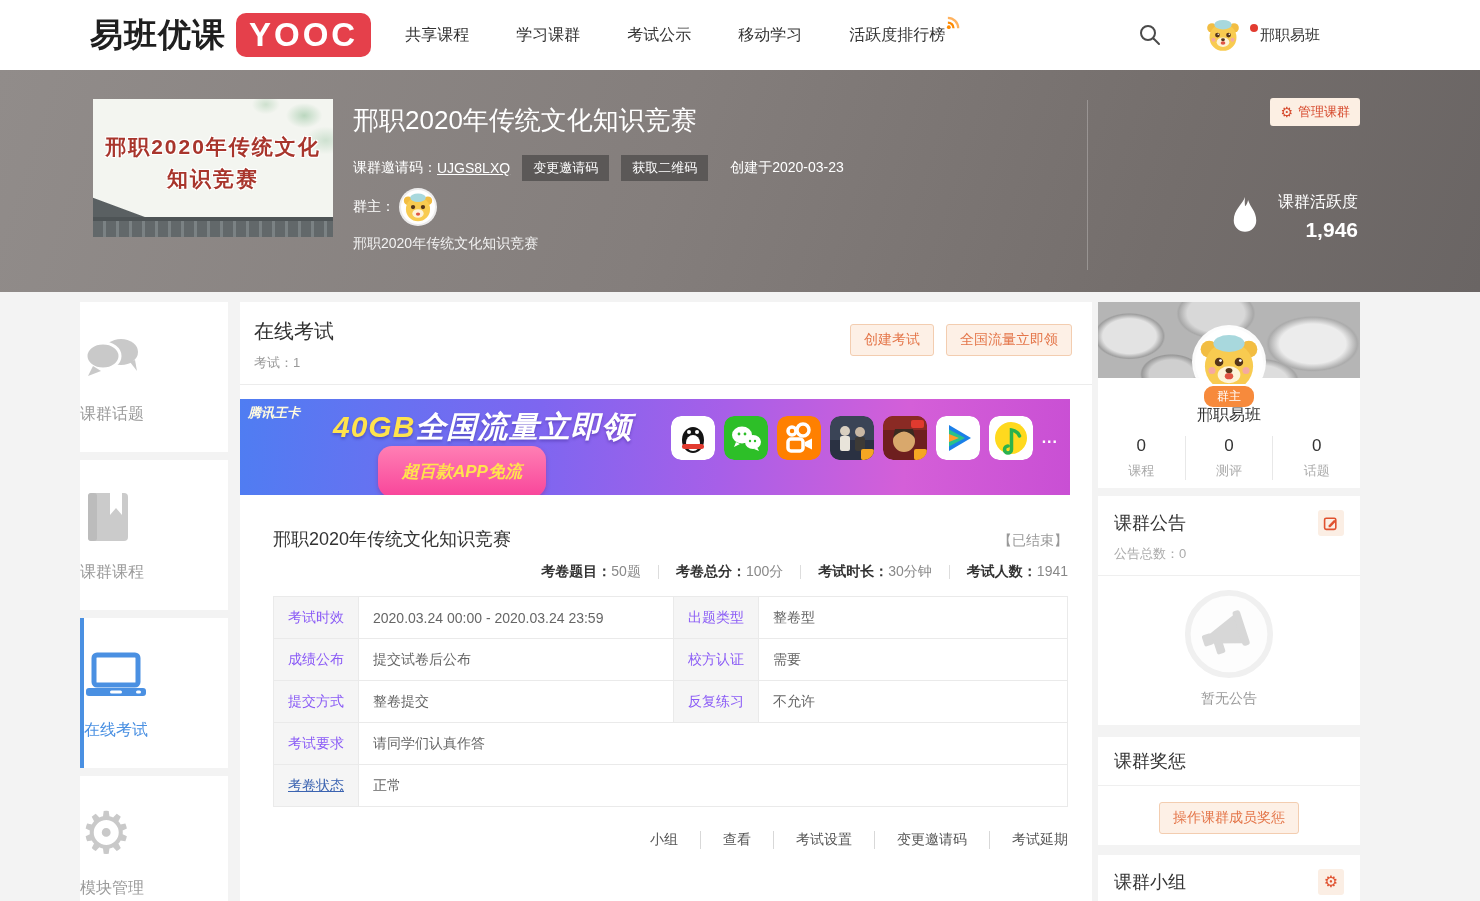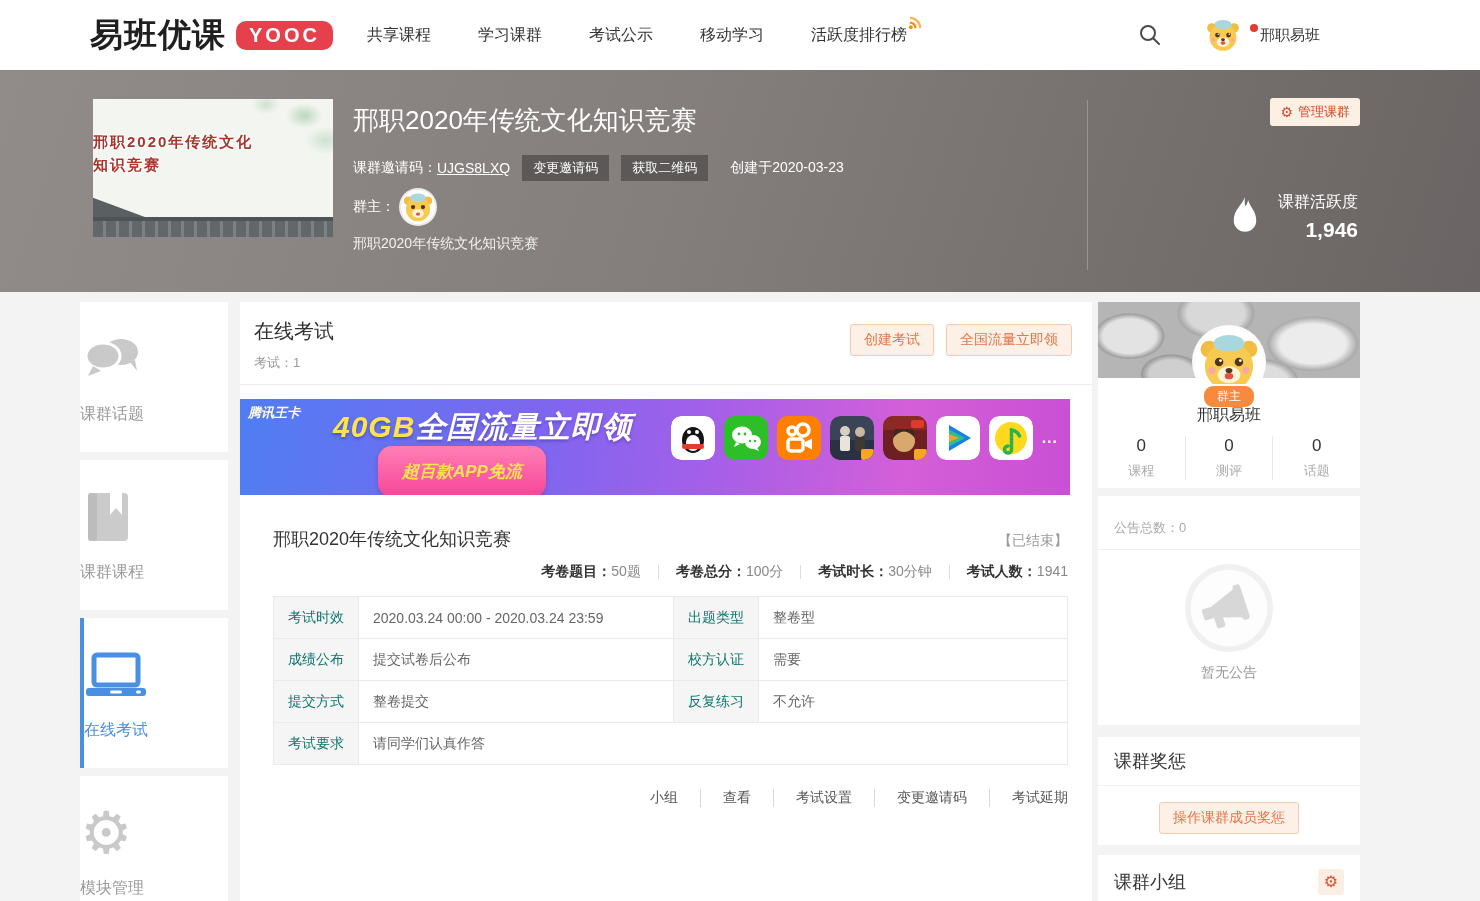--- a/index.html
+++ b/index.html
@@ -3,40 +3,40 @@
 <meta charset="utf-8">
 <style>
   * { margin:0; padding:0; box-sizing:border-box; }
   body { font-family:"Liberation Sans","DejaVu Sans",sans-serif; background:#f3f3f3; }
   .page { width:1480px; height:901px; overflow:hidden; background:#f3f3f3; position:relative; }
 
   
   .navbar { height:70px; background:#fff; display:flex; align-items:center; padding:0 160px 0 90px; }
   .logo { display:flex; align-items:center; gap:10px; cursor:pointer; }
   .logo-text { font-size:33px; font-weight:700; color:#1f1f1f; letter-spacing:1px; }
-  .logo-badge { background:#e5404b; color:#fff; font-size:20px; font-weight:700; letter-spacing:3px; padding:3px 13px; border-radius:10px; }
+  .logo-badge { background:#e5404b; color:#fff; font-size:33px; font-weight:700; letter-spacing:3px; padding:3px 13px; border-radius:10px; }
   .nav-menu { display:flex; margin-left:34px; gap:47px; }
   .nav-item { font-size:16px; color:#333; cursor:pointer; position:relative; white-space:nowrap; }
   .hot-icon { position:absolute; top:-10px; right:-16px; width:15px; height:15px; }
   .nav-right { margin-left:auto; display:flex; align-items:center; }
   .search-btn { margin-right:42px; cursor:pointer; width:24px; height:24px; }
   .nav-avatar { width:38px; height:38px; border-radius:50%; overflow:hidden; cursor:pointer; background:#fff; }
   .red-dot { width:8px; height:8px; background:#e23b30; border-radius:50%; margin:-14px 2px 0 8px; }
   .user-name { font-size:15px; color:#333; cursor:pointer; }
 
   
   .hero { height:222px; background:linear-gradient(108deg,#918c8a 0%,#847e7c 45%,#746e6c 78%,#6a6564 100%); }
   .hero-inner { width:1280px; margin-left:80px; position:relative; height:100%; color:#fff; }
   .course-card { position:absolute; left:13px; top:29px; width:240px; height:138px; overflow:hidden;
     background:
       radial-gradient(26px 18px at 88% 12%, rgba(140,190,150,.55), transparent 70%),
       radial-gradient(20px 14px at 72% 4%, rgba(160,200,165,.45), transparent 70%),
       radial-gradient(30px 20px at 97% 30%, rgba(150,195,160,.4), transparent 70%),
       #f3f5f0; }
-  .course-line { font-size:15px; font-weight:900; letter-spacing:2px; color:#a8352c;
+  .course-line { text-align:center; font-size:21px; font-weight:900; letter-spacing:2px; color:#a8352c;
     text-shadow:1px 1px 0 #fff,-1px -1px 0 #fff,1px -1px 0 #fff,-1px 1px 0 #fff; }
   .course-line.l1 { margin-top:34px; }
   .course-line.l2 { margin-top:4px; }
   .roof { position:absolute; bottom:0; left:0; right:0; height:20px;
     background:repeating-linear-gradient(90deg,#62686a 0 10px,#7b8284 10px 13px); border-top:4px solid #4e5456; }
   .eave { position:absolute; bottom:16px; left:-6px; width:70px; height:26px;
     background:linear-gradient(to top right,#5a6062 48%,transparent 50%); }
   .hero-text { position:absolute; left:273px; top:33px; }
   .hero-title { font-size:26px; font-weight:400; color:#fff; }
   .invite-row { margin-top:17px; display:flex; align-items:center; font-size:14px; }
@@ -94,21 +94,21 @@
   .exam-wrap { margin:0 24px 0 33px; }
   .exam-head { display:flex; align-items:baseline; padding:12px 0; }
   .exam-title { font-size:18px; color:#333; font-weight:400; }
   .exam-status { margin-left:auto; font-size:14px; color:#999; }
   .exam-stats { display:flex; align-items:center; font-size:14px; padding-bottom:15px;justify-content:flex-end; }
   .stat .lbl { color:#333; font-weight:700; }
   .stat .val { color:#888; }
   .stat-sep { width:1px; height:14px; background:#ddd; margin:0 17px; }
   .detail-table { width:100%; border-collapse:collapse; font-size:14px; }
   .detail-table td { border:1px solid #eaeaea; padding:0 14px; height:42px; color:#666; }
-  .detail-table td.dl { background:#f5f5f5; color:#0f766e; white-space:nowrap; }
+  .detail-table td.dl { background:#f5f5f5; color:#8b5cf6; white-space:nowrap; }
   .detail-table td.dl.link { color:#3c64b1; text-decoration:underline; cursor:pointer; }
   .exam-actions { display:flex; justify-content:flex-end; margin-top:24px; font-size:14px; color:#555; }
   .exam-actions .act { cursor:pointer; }
   .exam-actions .act + .act { border-left:1px solid #d8d8d8; padding-left:22px; margin-left:22px; }
 
   
   .right-col { width:262px; margin-left:6px; flex:none; }
   .r-card { background:#fff; }
   .profile-card { height:186px; position:relative; margin-bottom:8px; }
   .stones { height:76px;
@@ -418,20 +418,24 @@
           <tr>
             <td class="dl">提交方式</td>
             <td>整卷提交</td>
             <td class="dl">反复练习</td>
             <td>不允许</td>
           </tr>
           <tr>
             <td class="dl">考试要求</td>
             <td colspan="3">请同学们认真作答</td>
           </tr>
+          <tr>
+            <td class="dl link">考卷状态</td>
+            <td colspan="3">正常</td>
+          </tr>
         </tbody>
           </table>
         <div class="exam-actions">
           <span class="act">小组</span>
           <span class="act">查看</span>
           <span class="act">考试设置</span>
           <span class="act">变更邀请码</span>
           <span class="act">考试延期</span>
         </div>
       </section>
@@ -470,20 +474,29 @@
             <div class="pstat-label">测评</div>
           </div>
           <div class="pstat">
             <div class="pstat-value">0</div>
             <div class="pstat-label">话题</div>
           </div>
         </div>
       </div>
 
       <div class="r-card ann-card">
+        <div class="card-head">
+          <span class="card-title">课群公告</span>
+          <button class="icon-btn">
+            <svg width="16" height="16" viewBox="0 0 20 20">
+              <rect x="2" y="4" width="14" height="14" rx="2" fill="none" stroke="#e0512f" stroke-width="2"></rect>
+              <path d="M7 13 L14 6 l2.2 2.2 -7 7 H7z" fill="#e0512f"></path>
+            </svg>
+          </button>
+        </div>
         <div class="card-sub">公告总数：0</div>
         <div class="card-divider"></div>
         <svg class="megaphone" viewBox="0 0 96 96">
           <circle cx="48" cy="48" r="43" fill="#fdfdfd" stroke="#f0f0f0" stroke-width="6"></circle>
           <g transform="rotate(-18 48 48)" fill="#d7d7d7">
             <polygon points="28,42 60,30 60,62 28,52"></polygon>
             <rect x="58" y="27" width="8" height="38" rx="3"></rect>
             <rect x="30" y="50" width="9" height="15" rx="2"></rect>
             <rect x="20" y="41" width="10" height="12" rx="2"></rect>
           </g>

